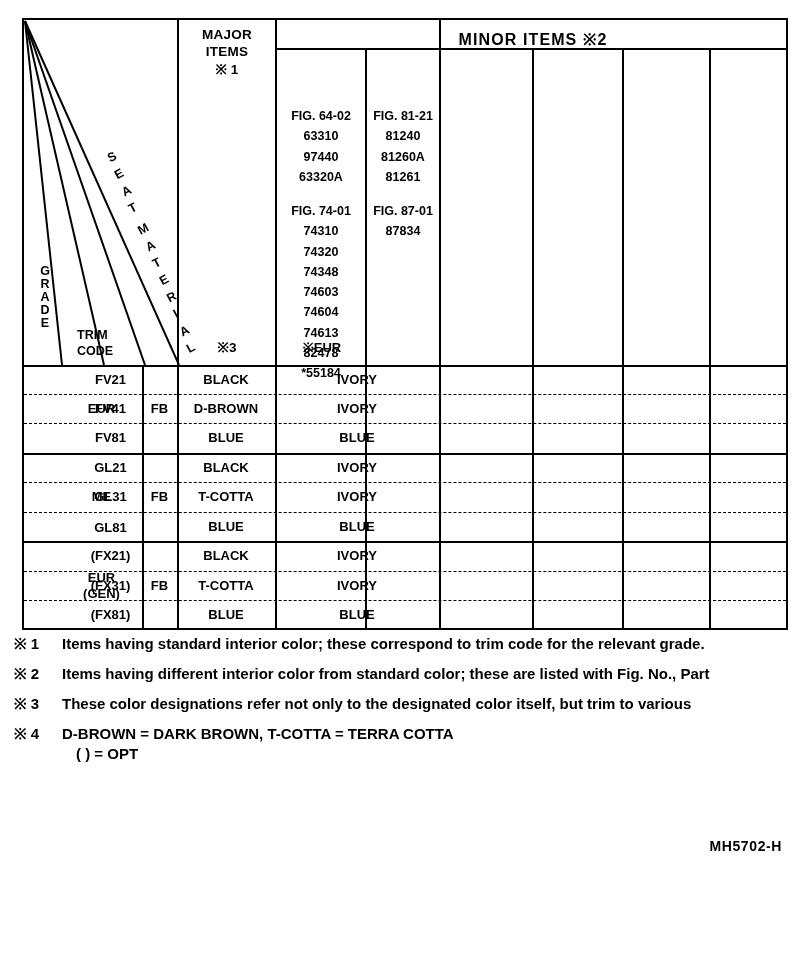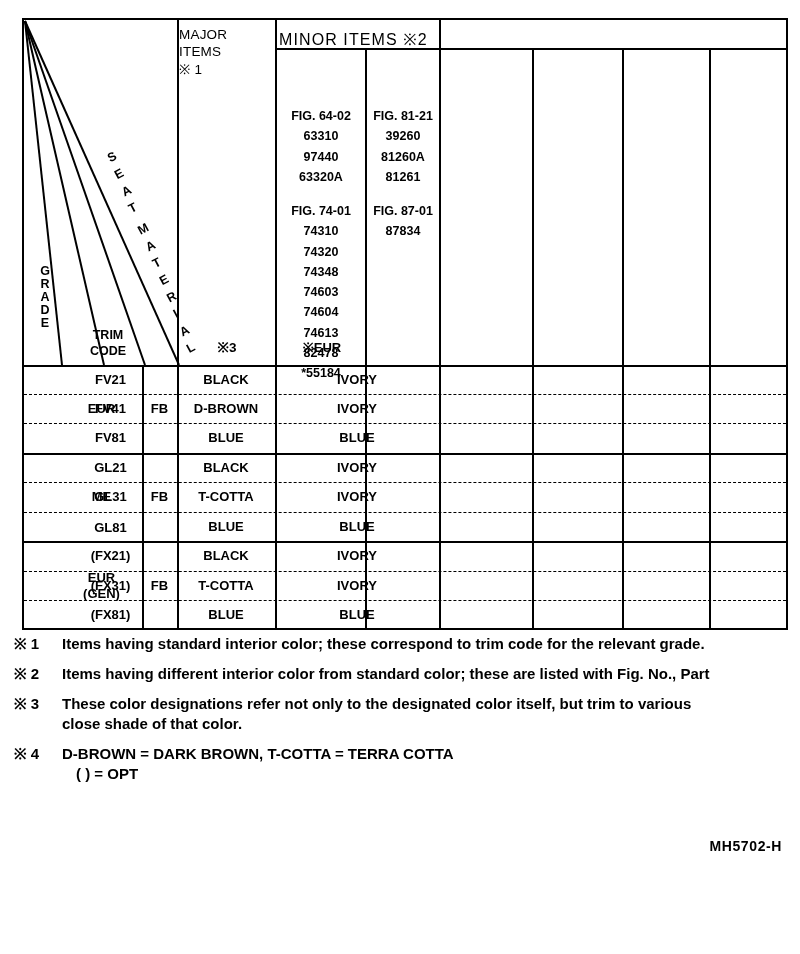--- a/index.html
+++ b/index.html
@@ -56,21 +56,22 @@
     position: absolute;
     left: 0; top: 0;
     width: 158px;
     height: 345px;
     overflow: hidden;
   }
 
   
   .hdr-center {
     position: absolute;
-    font-weight: normal;
+    text-align: center;
+    font-weight: bold;
     line-height: 1.28;
     letter-spacing: 0.2px;
   }
 
   #major-items-hdr {
     left: 155px;
     top: 6px;
     width: 96px;
     font-size: 13.5px;
   }
@@ -123,21 +124,20 @@
   }
 
   #trim-code-lbl {
     position: absolute;
     left: 53px;
     top: 308px;
     width: 62px;
     font-size: 12.5px;
     font-weight: bold;
     line-height: 1.25;
-    text-align: center;
   }
 
   #mark3 {
     position: absolute;
     left: 155px;
     top: 318px;
     width: 96px;
     text-align: center;
     font-size: 13.5px;
     font-weight: bold;
@@ -256,21 +256,21 @@
     <div class="fig-num">74348</div>
     <div class="fig-num">74603</div>
     <div class="fig-num">74604</div>
     <div class="fig-num">74613</div>
     <div class="fig-num">82478</div>
     <div class="fig-num">*55184</div>
   </div>
 
   <div class="fig-col" style="left:345px; top:38px; width:68px;">
     <div class="fig-head">FIG. 81-21</div>
-    <div class="fig-num">39260</div>
+    <div class="fig-num">81240</div>
     <div class="fig-num">81260A</div>
     <div class="fig-num">81261</div>
     <div class="fig-gap"></div>
     <div class="fig-head">FIG. 87-01</div>
     <div class="fig-num">87834</div>
   </div>
 
   <div class="vlabel" style="left:10px; top:245px; width:22px;">
     <span>G</span>
     <span>R</span>
@@ -353,21 +353,20 @@
   </div>
 
   <div class="note" id="note2">
     <span class="mk">※ 2</span>
     <span class="ln">Items having different interior color from standard color; these are listed with Fig. No., Part</span>
   </div>
 
   <div class="note" id="note3">
     <span class="mk">※ 3</span>
     <span class="ln">These color designations refer not only to the designated color itself, but trim to various</span>
-    <span class="ln">close shade of that color.</span>
   </div>
 
   <div class="note" id="note4">
     <span class="mk">※ 4</span>
     <span class="ln">D-BROWN = DARK BROWN,      T-COTTA = TERRA COTTA</span>
     <span class="ln ln2">(        ) = OPT</span>
   </div>
 
 </div>
 

